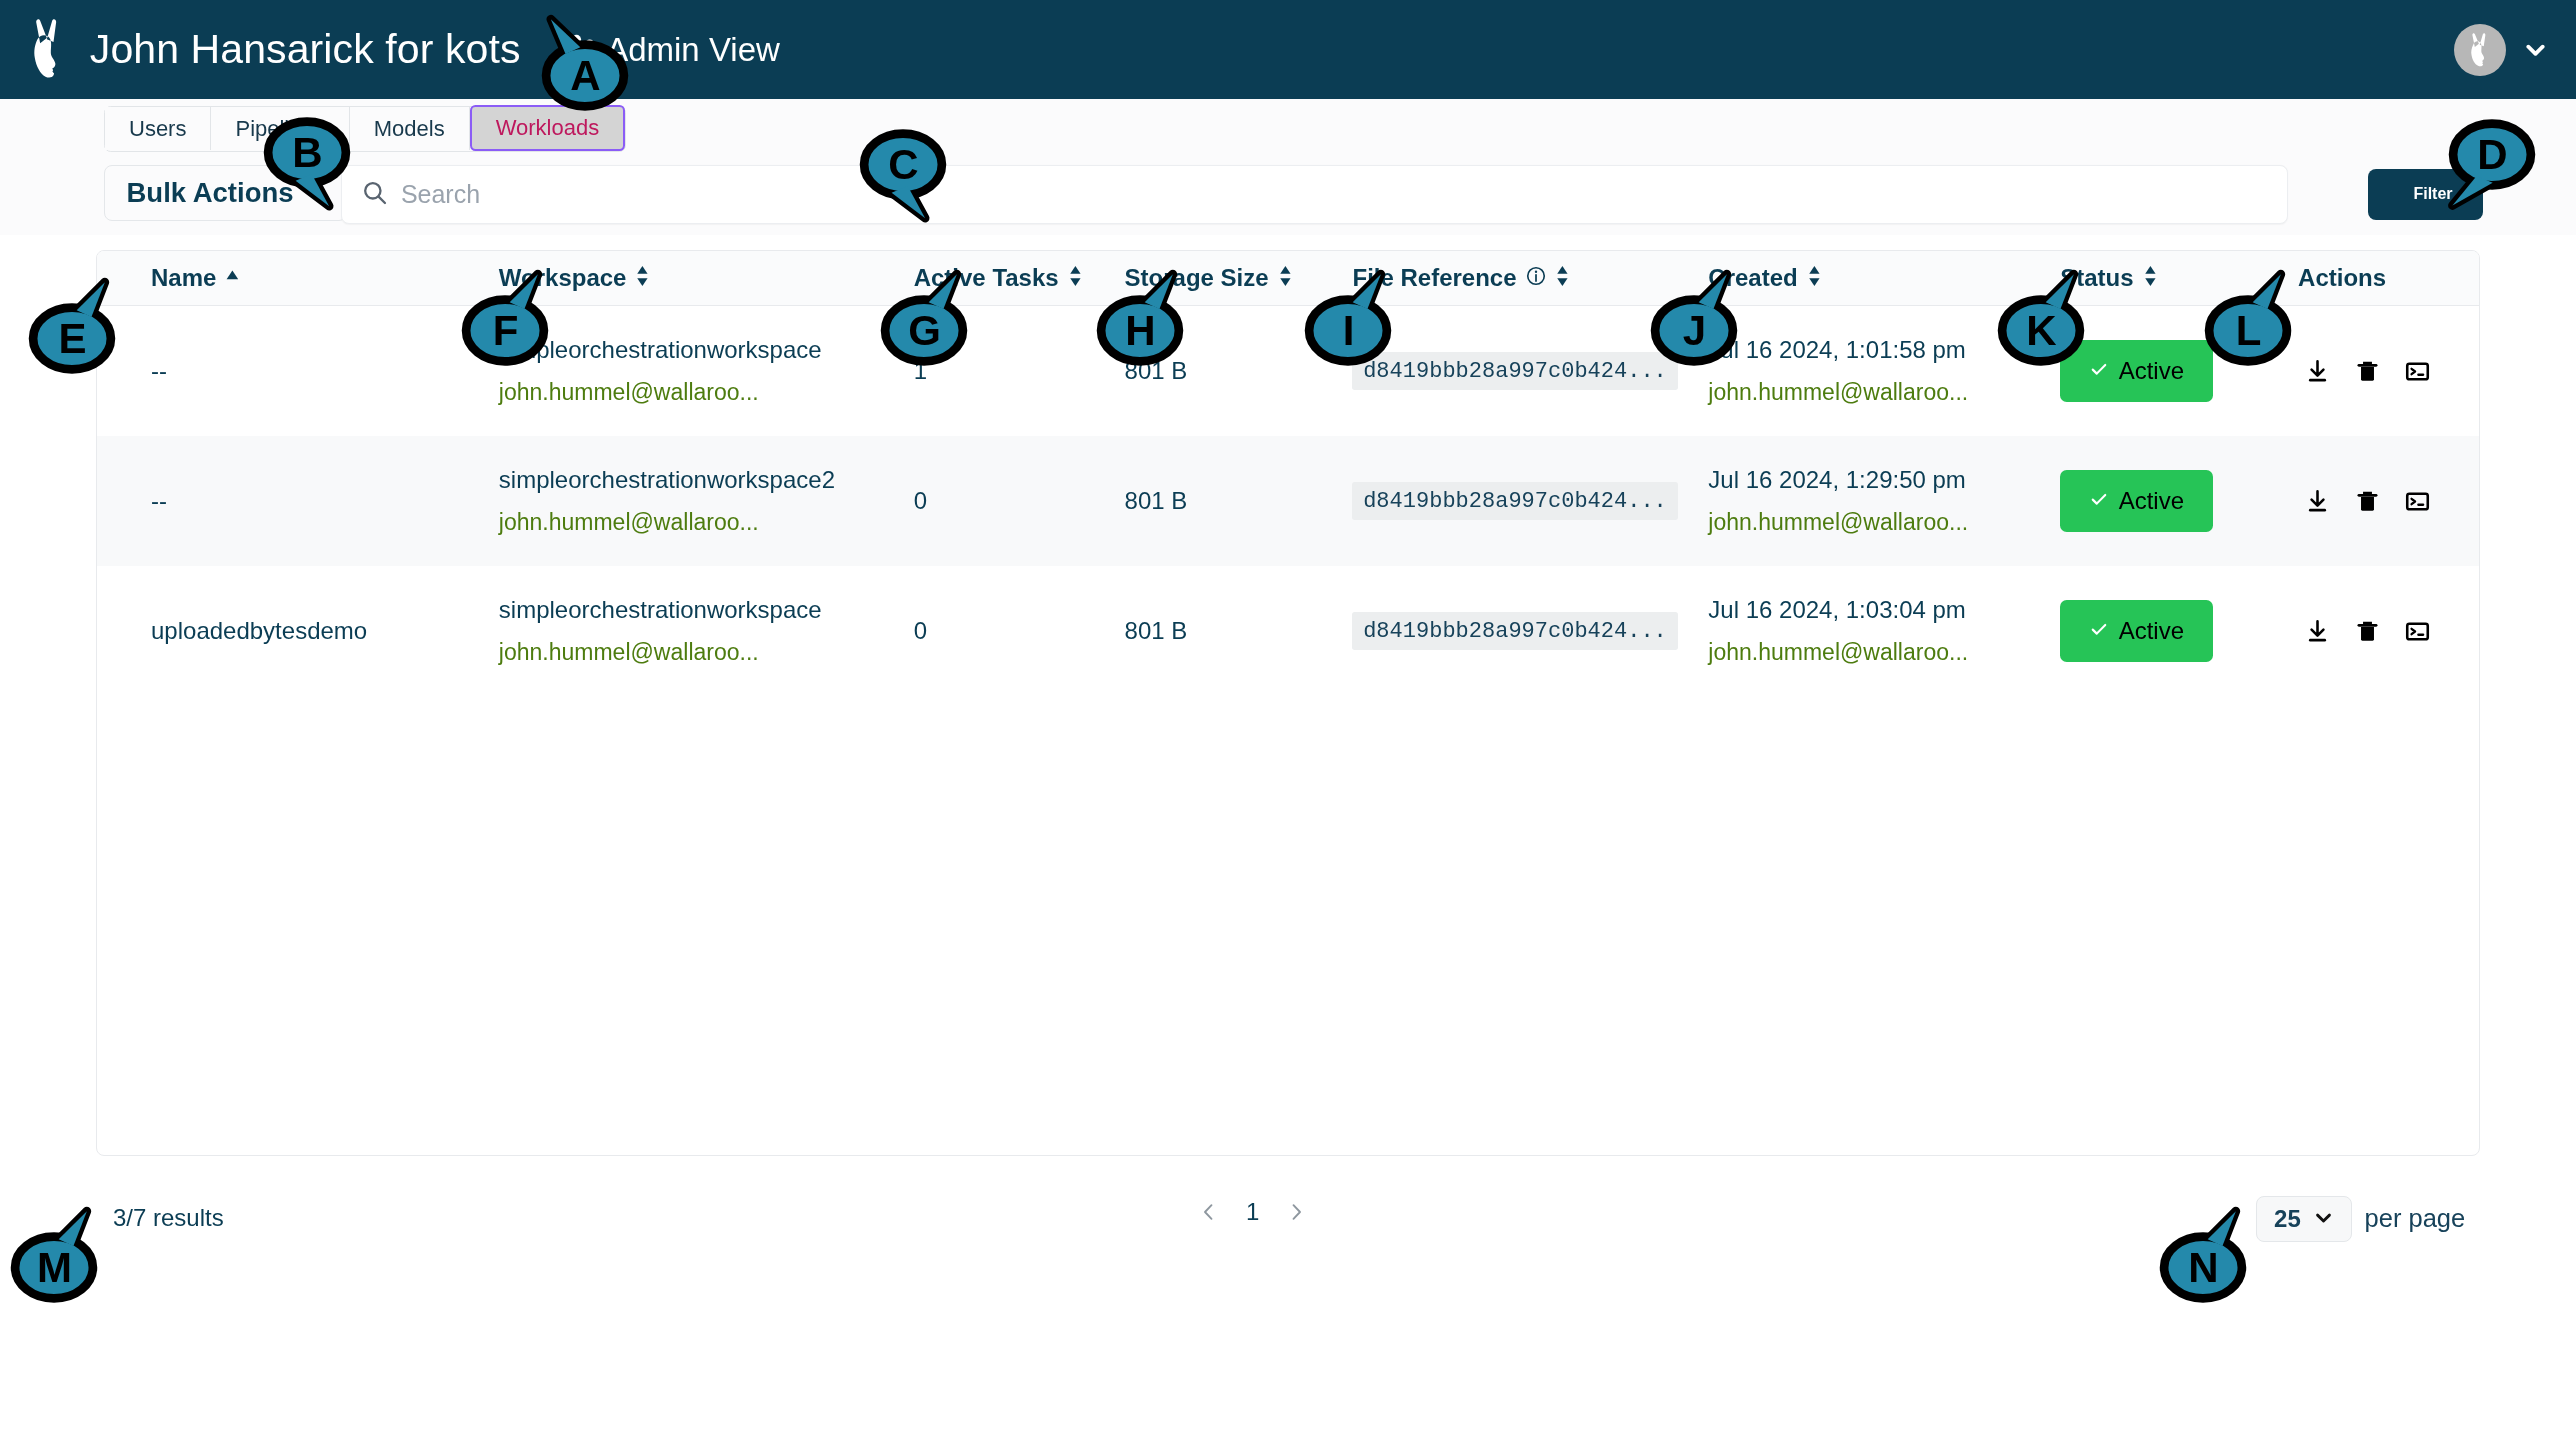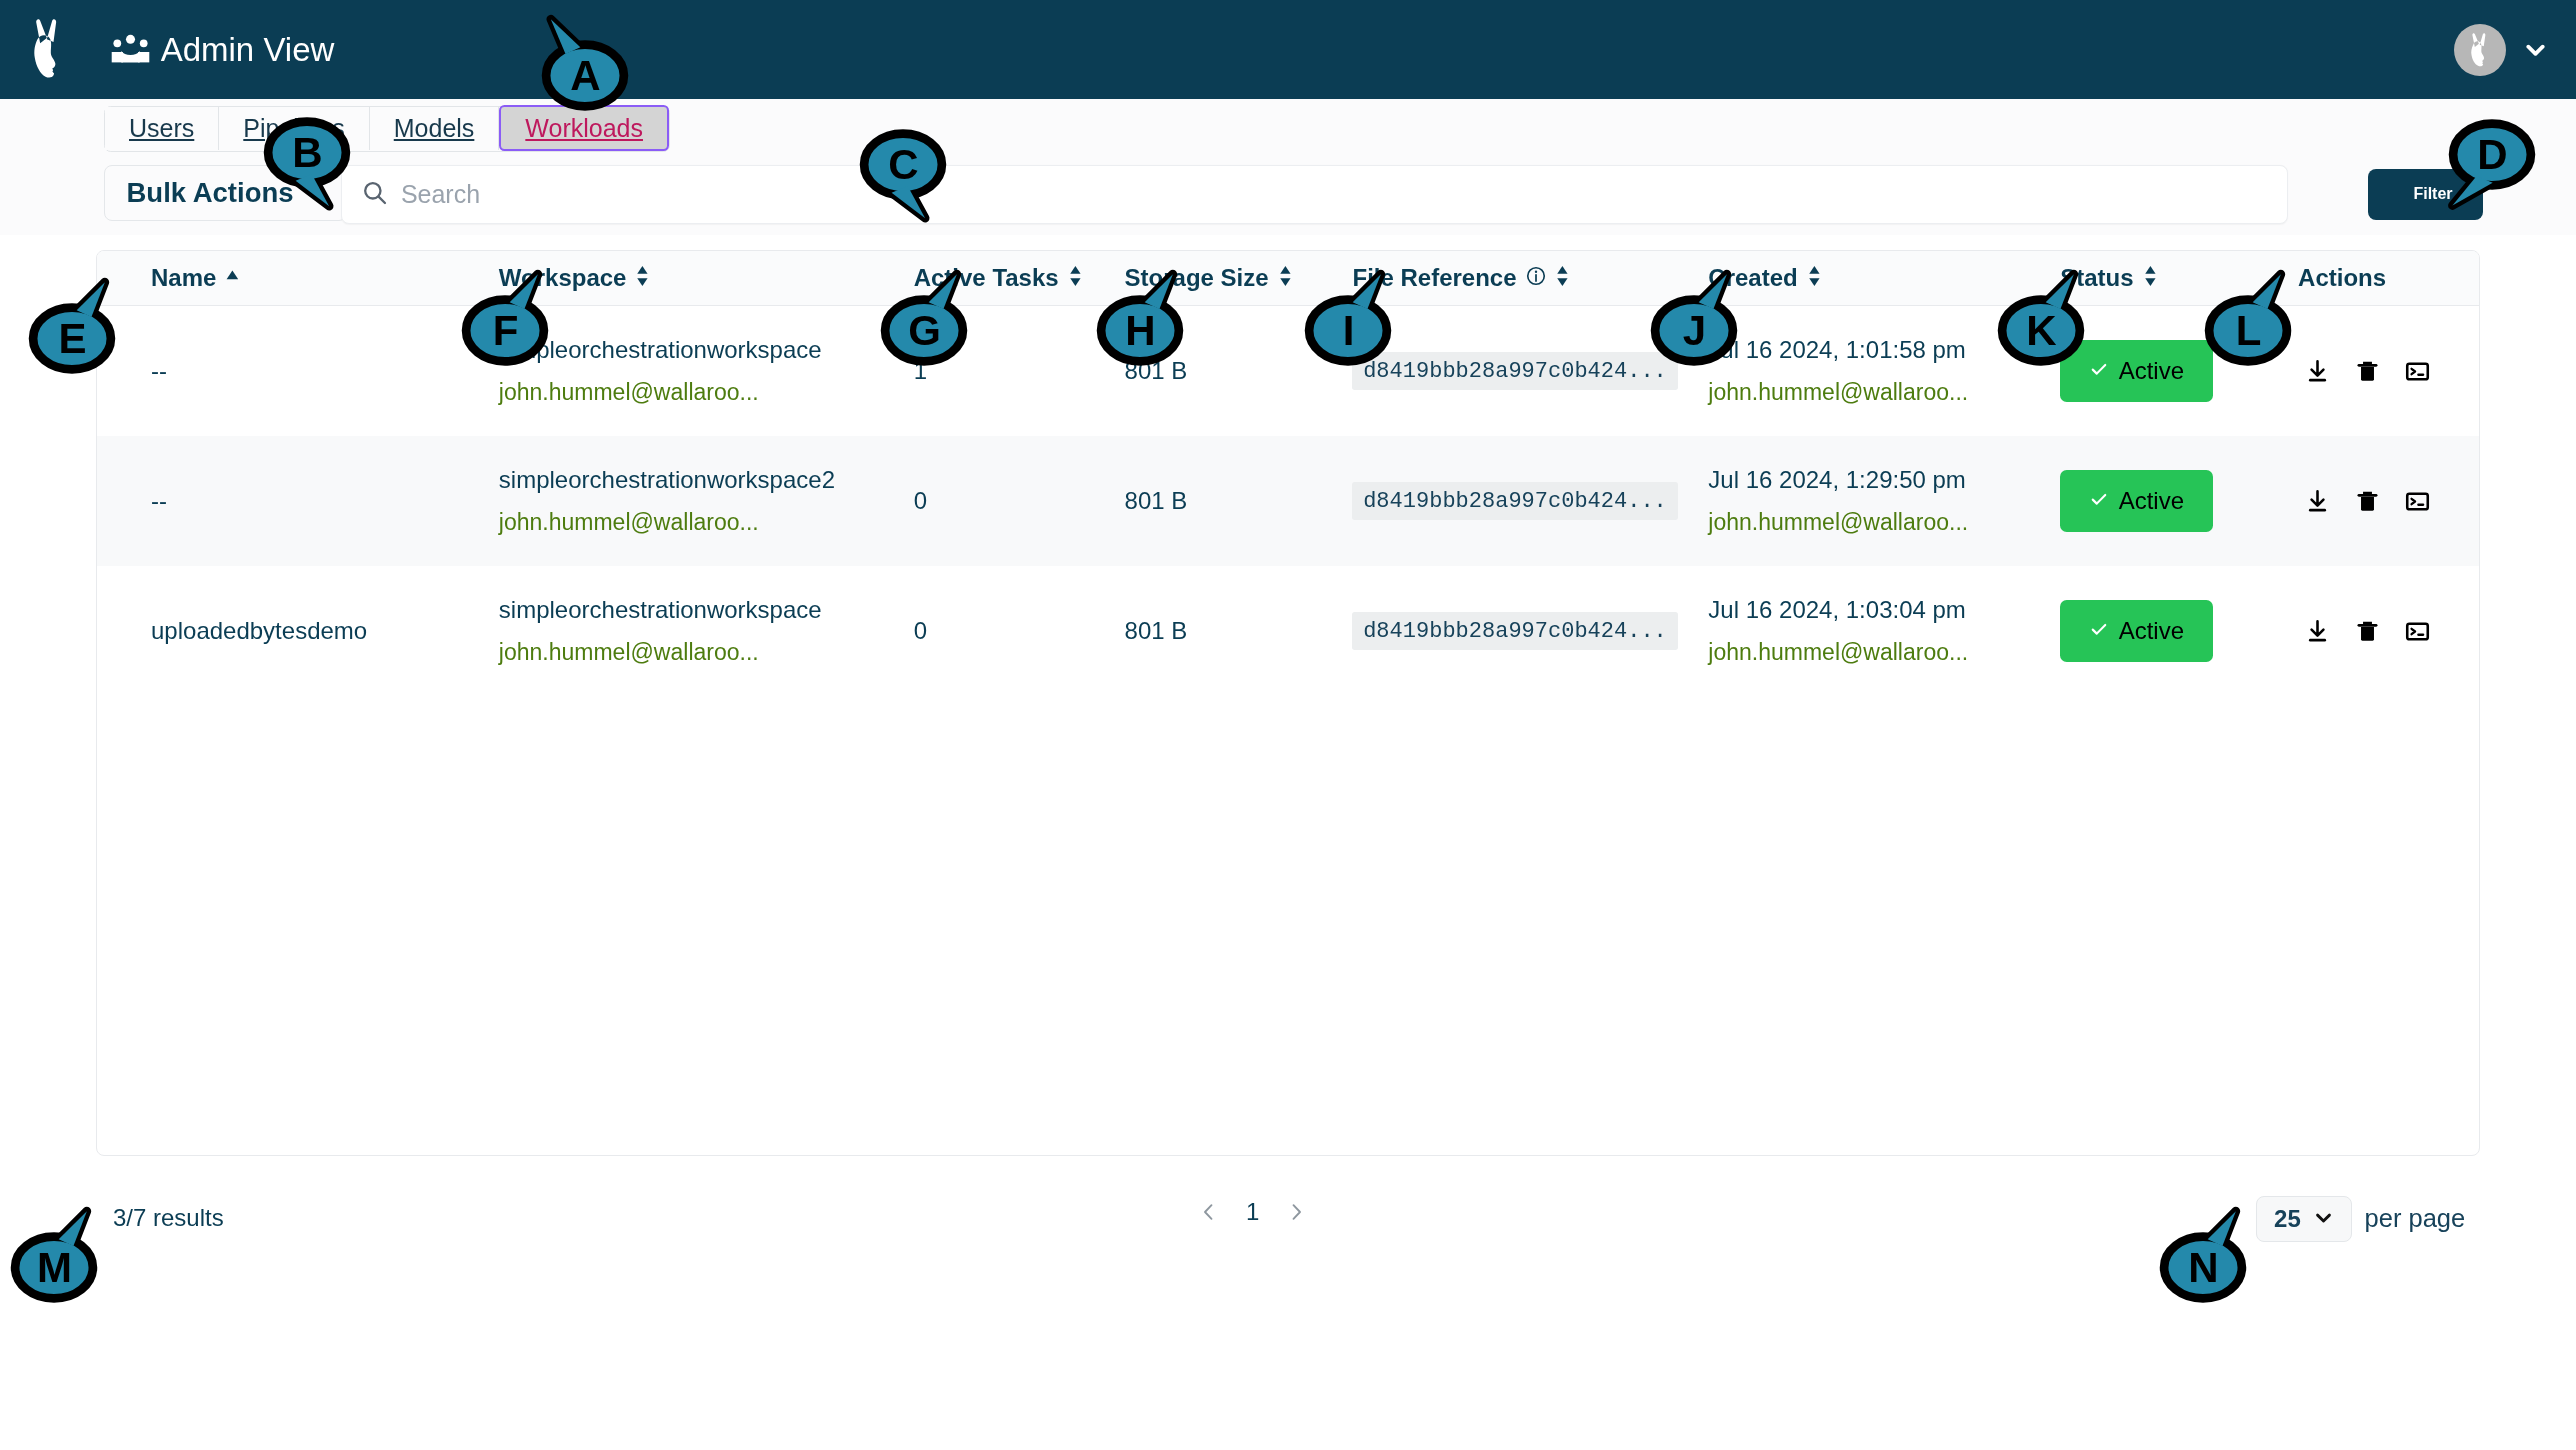--- a/index.html
+++ b/index.html
@@ -30,22 +30,22 @@
   .chev-white { width: 23px; height: 23px; }
 
   
   .tabsrow { position: absolute; left: 0; top: 99px; width: 2576px; height: 55px; background:#fbfbfc; }
   .tabs {
     position:absolute; left:104px; top:6.7px;
     display:flex; border:1.3px solid #e2e5e8; border-radius:6.7px; overflow:visible; background:#fbfbfc;
   }
   .tab {
     padding: 0 24px; height: 43px; line-height: 43px;
-    font-size: 25px; color: #18394c; background: #fbfbfc;
-    border-right: 1.3px solid #e2e5e8; cursor: pointer; white-space: nowrap; text-decoration: underline;
+    font-size: 22px; color: #18394c; background: #fbfbfc;
+    border-right: 1.3px solid #e2e5e8; cursor: pointer; white-space: nowrap;
   }
   .tab:last-child { border-right: none; }
   .tab.active {
     background: #d4d4d4; color:#be185d;
     border: 2px solid #8b5cf6; border-radius: 5.4px;
     height: 46px; line-height: 42px; margin-top:-1.3px;
   }
 
   
   .toolbar { position:absolute; left:0; top:154px; width:2576px; height:81px; background:#fbfbfc; }
@@ -147,20 +147,21 @@
 
 <div class="topnav">
   <div class="brand-logo">
     <svg width="51" height="64" viewBox="0 0 38 48">
       <path fill="#ffffff" d="M9 3c0-2 2-3 3-1l5 13-5 4L9 3zM21 2c1-2 3-1 3 1l-2 15-5-2L21 2z
                                M10 16c-2 4-3 9-2 14 1 6 4 12 8 14 2 1 5 1 6-1 1-2 0-4-1-5 2-1 3-3 2-5
                                -1-3-3-4-3-7 0-4 1-8-1-11-2-3-7-3-9 1z"></path>
       <circle cx="23" cy="40" r="1.6" fill="#0b3d54"></circle>
     </svg>
   </div>
+  <div class="brand-title">John Hansarick for kots</div>
   <div class="adminview">
     <span class="ico">
       <svg width="39" height="32" viewBox="0 0 29 24">
         <circle cx="14.5" cy="4" r="3.4" fill="#fff"></circle>
         <circle cx="4.6" cy="7" r="2.9" fill="#fff"></circle>
         <circle cx="24.4" cy="7" r="2.9" fill="#fff"></circle>
         <path fill="#fff" d="M0.4 13.5h8.4v7.8H0.4z"></path>
         <path fill="#fff" d="M20.2 13.5h8.4v7.8h-8.4z"></path>
         <path fill="#fff" d="M7.6 12.8c2.3 4 11.5 4 13.8 0v8.5H7.6z"></path>
       </svg>

